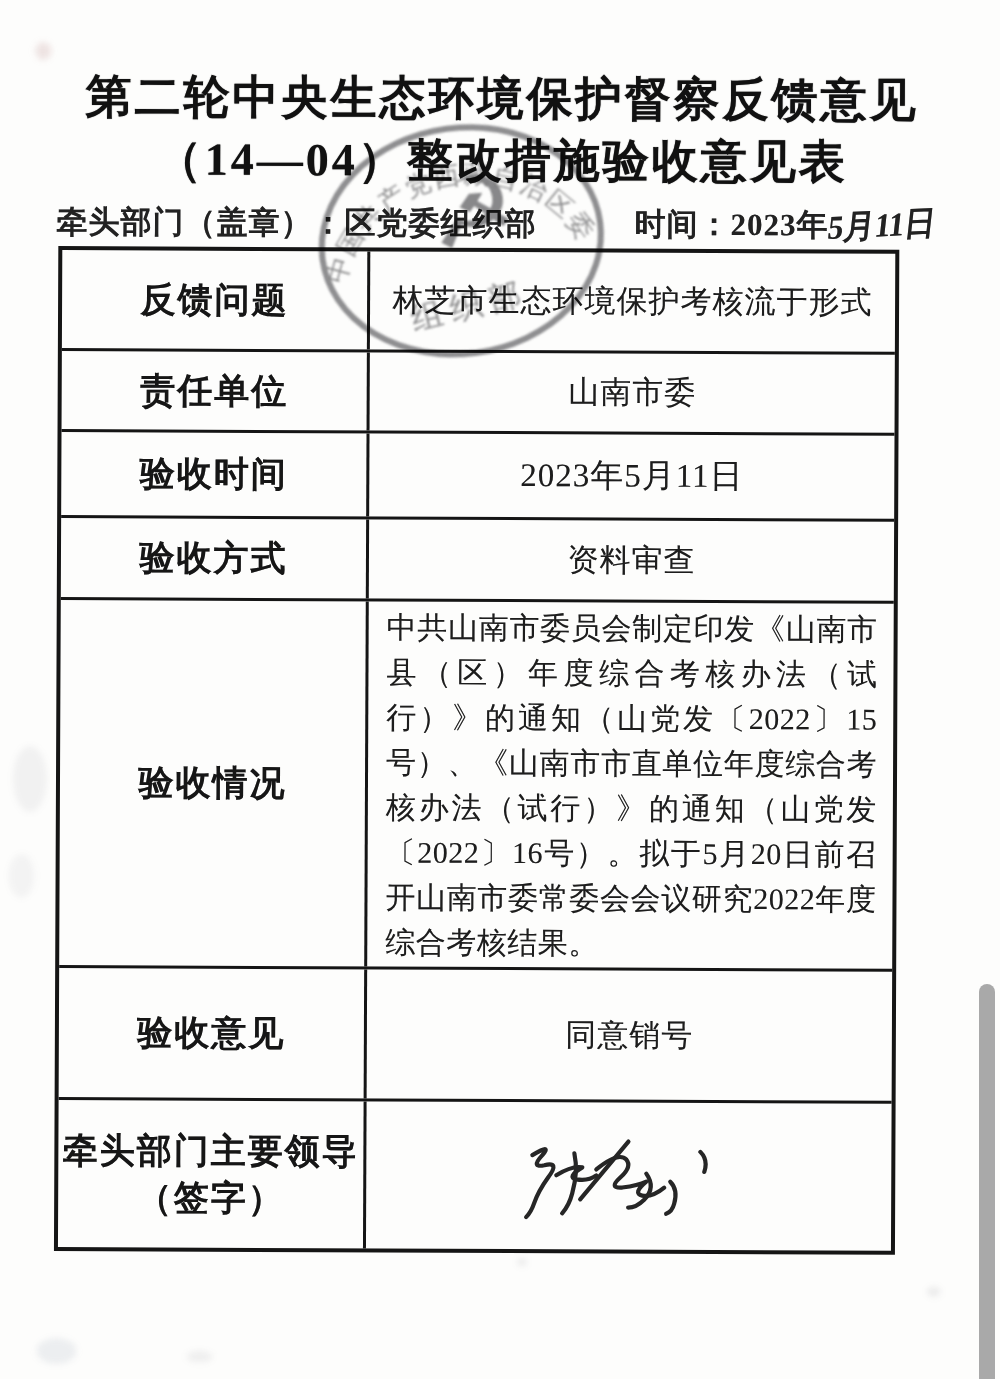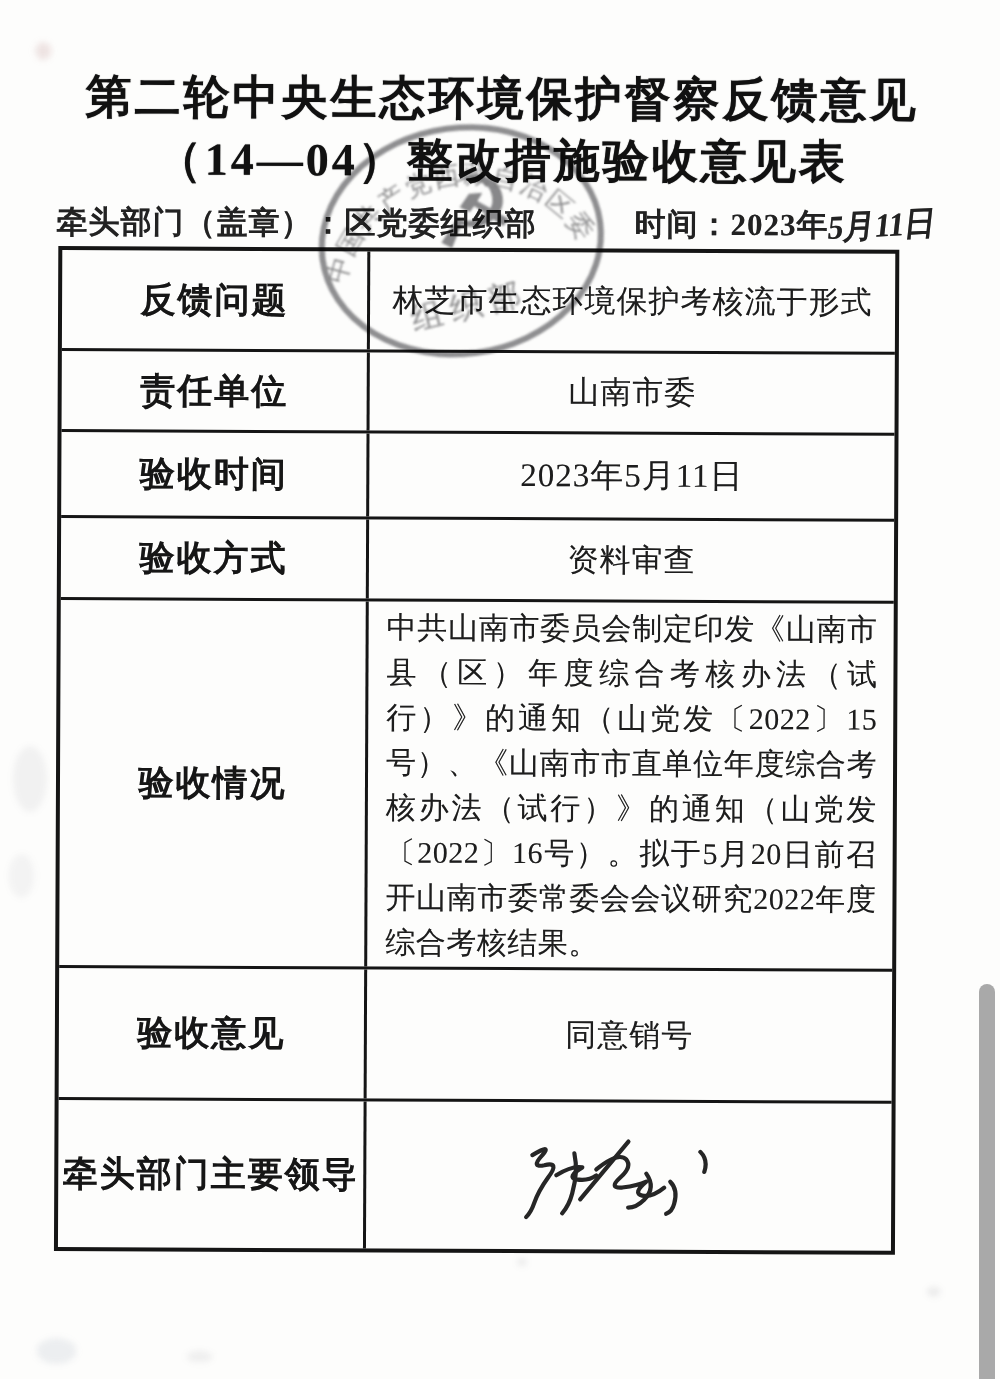--- a/index.html
+++ b/index.html
@@ -102,20 +102,21 @@
       </div>
 
       <div class="row r6">
         <div class="cell-label">验收意见</div>
         <div class="cell-value">同意销号</div>
       </div>
 
       <div class="row r7">
         <div class="cell-label">
           <span>牵头部门主要领导</span>
+          <span>（签字）</span>
         </div>
         <div class="cell-value">
 
           <svg class="signature" width="220" height="100" viewBox="0 0 220 100" style="margin-left:-30px;margin-top:6px">
             <g fill="none" stroke="#141414" stroke-width="4.2" stroke-linecap="round" stroke-linejoin="round" opacity="0.92">
               <path d="M28 26 q 20 -12 10 0 q -12 13 2 10 q 16 -4 4 12 q -10 14 -14 26 q -3 9 -8 14"></path>
               <path d="M52 46 q 16 -10 26 -8 q -16 10 -6 12 q 12 2 20 -4"></path>
               <path d="M70 24 q 4 18 -2 40 q -3 12 -10 20"></path>
               <path d="M124 12 L 76 70"></path>
               <path d="M92 40 q 22 -18 30 -10 q 6 7 -6 18 q -12 11 2 10 q 16 -2 24 -6 q -14 12 -4 14 q 10 2 22 -8"></path>

